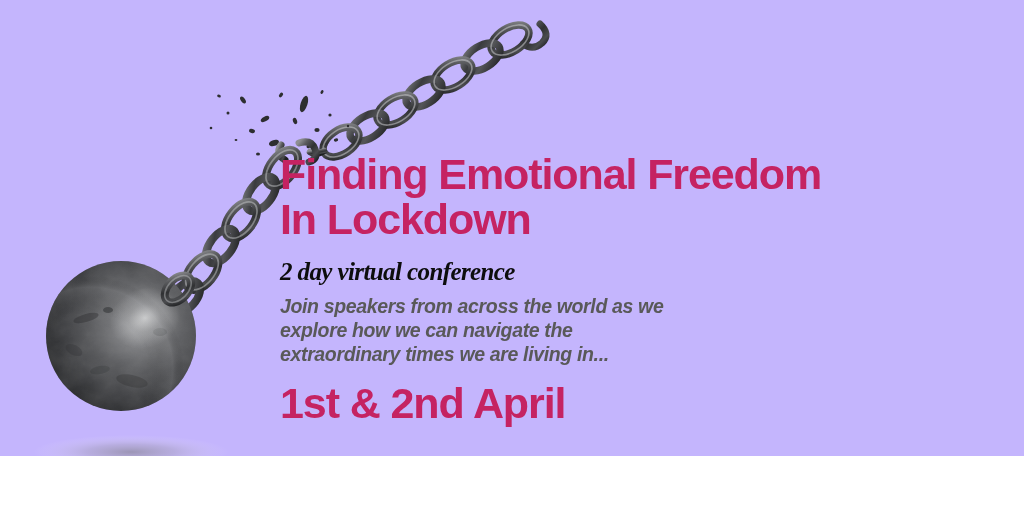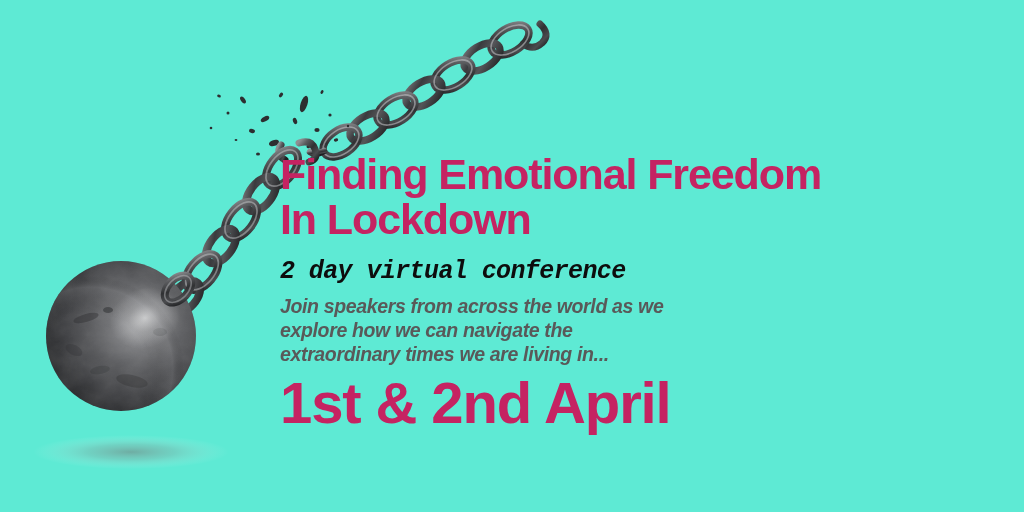--- a/index.html
+++ b/index.html
@@ -7,22 +7,22 @@
     margin: 0;
     padding: 0;
     background: #ffffff;
   }
   body {
     font-family: "Liberation Sans", sans-serif;
   }
   #poster {
     position: relative;
     width: 1024px;
-    height: 512px;
-    background: #5eead4;
+    height: 456px;
+    background: #c4b5fd;
     overflow: hidden;
   }
 
   
   #artwork {
     position: absolute;
     left: 0;
     top: 0;
     width: 1024px;
     height: 512px;
@@ -43,21 +43,21 @@
     font-weight: 700;
     font-size: 43px;
     line-height: 45px;
     letter-spacing: -1.1px;
     color: #c52362;
     white-space: pre-line;
   }
 
   #subhead {
     margin: 16px 0 0 0;
-    font-family: Liberation Mono, monospace;
+    font-family: Liberation Serif, serif;
     font-weight: 700;
     font-style: italic;
     font-size: 25px;
     line-height: 27px;
     letter-spacing: -0.6px;
     color: #0d0d0d;
   }
 
   #blurb {
     margin: 9px 0 4px 0;
@@ -68,21 +68,21 @@
     line-height: 24px;
     letter-spacing: -0.35px;
     color: #595959;
     white-space: pre-line;
   }
 
   #dateline {
     margin: 14px 0 0 0;
     font-family: "Liberation Sans", sans-serif;
     font-weight: 700;
-    font-size: 58px;
+    font-size: 43px;
     line-height: 46px;
     letter-spacing: -1.1px;
     color: #c52362;
   }
 </style>
 </head>
 <body>
 
 <div id="poster">
 

